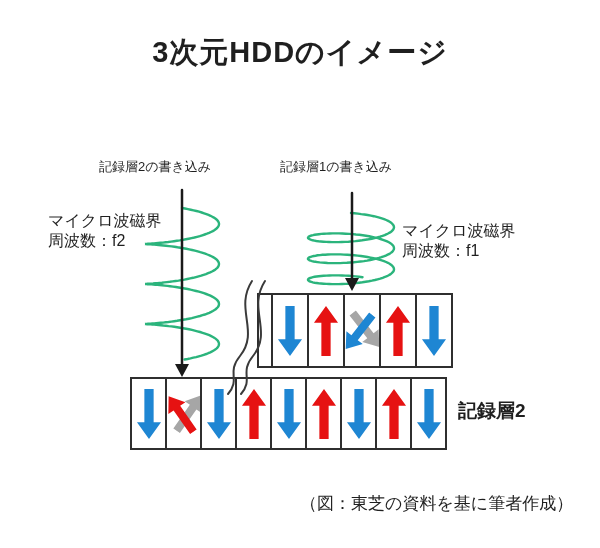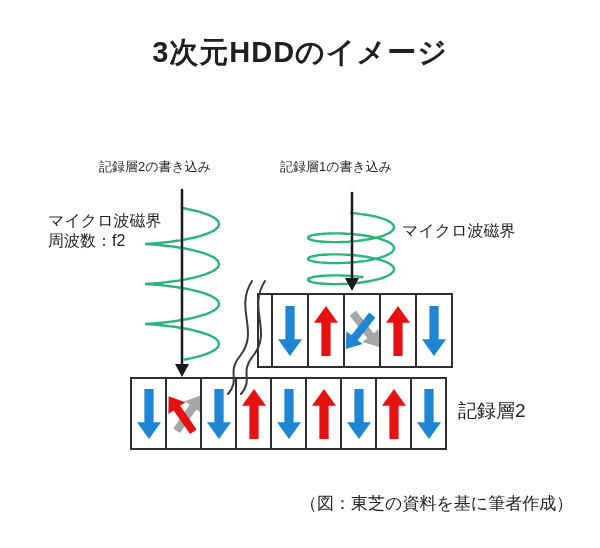--- a/index.html
+++ b/index.html
@@ -27,40 +27,41 @@
     position:relative;flex:1;display:flex;align-items:center;justify-content:center;
     border-left:2px solid var(--border,#2f2f2f);
   }
   .cell:first-child{border-left:none;}
   .cell.lead{flex:0 0 12px;}
   svg.spin{width:28px;height:50px;display:block;}
   svg.spin.up{transform:rotate(180deg);}
   svg.spin.flip{position:absolute;width:24px;height:44px;left:50%;top:50%;margin:-22px 0 0 -12px;}
   .llabel{position:absolute;font-size:19px;font-weight:500;white-space:nowrap;}
   .llabel.l1{left:458px;top:320px;}
-  .llabel.l2{left:458px;top:398px;}
+  .llabel.l2{left:458px;top:398px;font-weight:bold;}
   .caption{position:absolute;left:300px;top:492px;width:260px;text-align:center;font-size:17px;white-space:nowrap;}
   #overlay{position:absolute;left:0;top:0;width:600px;height:548px;z-index:2;pointer-events:none;}
 </style>
 </head>
 <body style="--border: #2f2f2f; --text: #1f1f1f;">
 
 <div class="canvas">
 
   <div class="title">3次元HDDのイメージ</div>
 
   <div class="wlabel l2">記録層2の書き込み</div>
   <div class="wlabel l1">記録層1の書き込み</div>
 
   <div class="flabel f2">
     <div>マイクロ波磁界</div>
     <div>周波数：f2</div>
   </div>
   <div class="flabel f1">
     <div>マイクロ波磁界</div>
+    <div>周波数：f1</div>
   </div>
 
   <div class="row row1" id="row1">
       <div class="cell lead"></div>
       <div class="cell">
         <svg viewBox="0 0 30 54" class="spin">
           <polygon points="10,0 20,0 20,36 28,36 15,54 2,36 10,36" fill="#1e86d3"></polygon>
         </svg>
       </div>
       <div class="cell">

